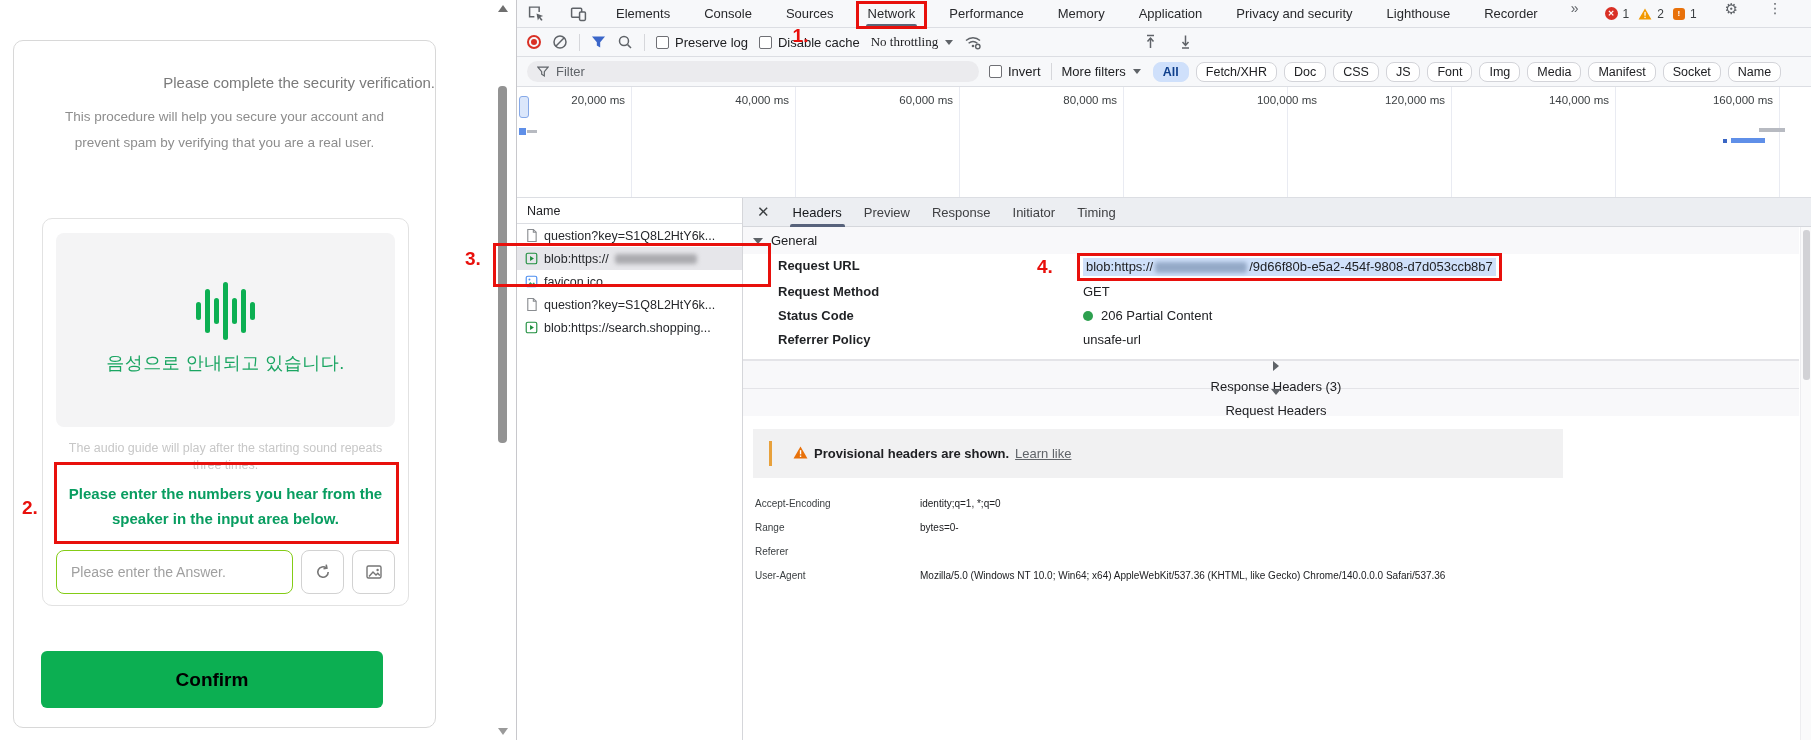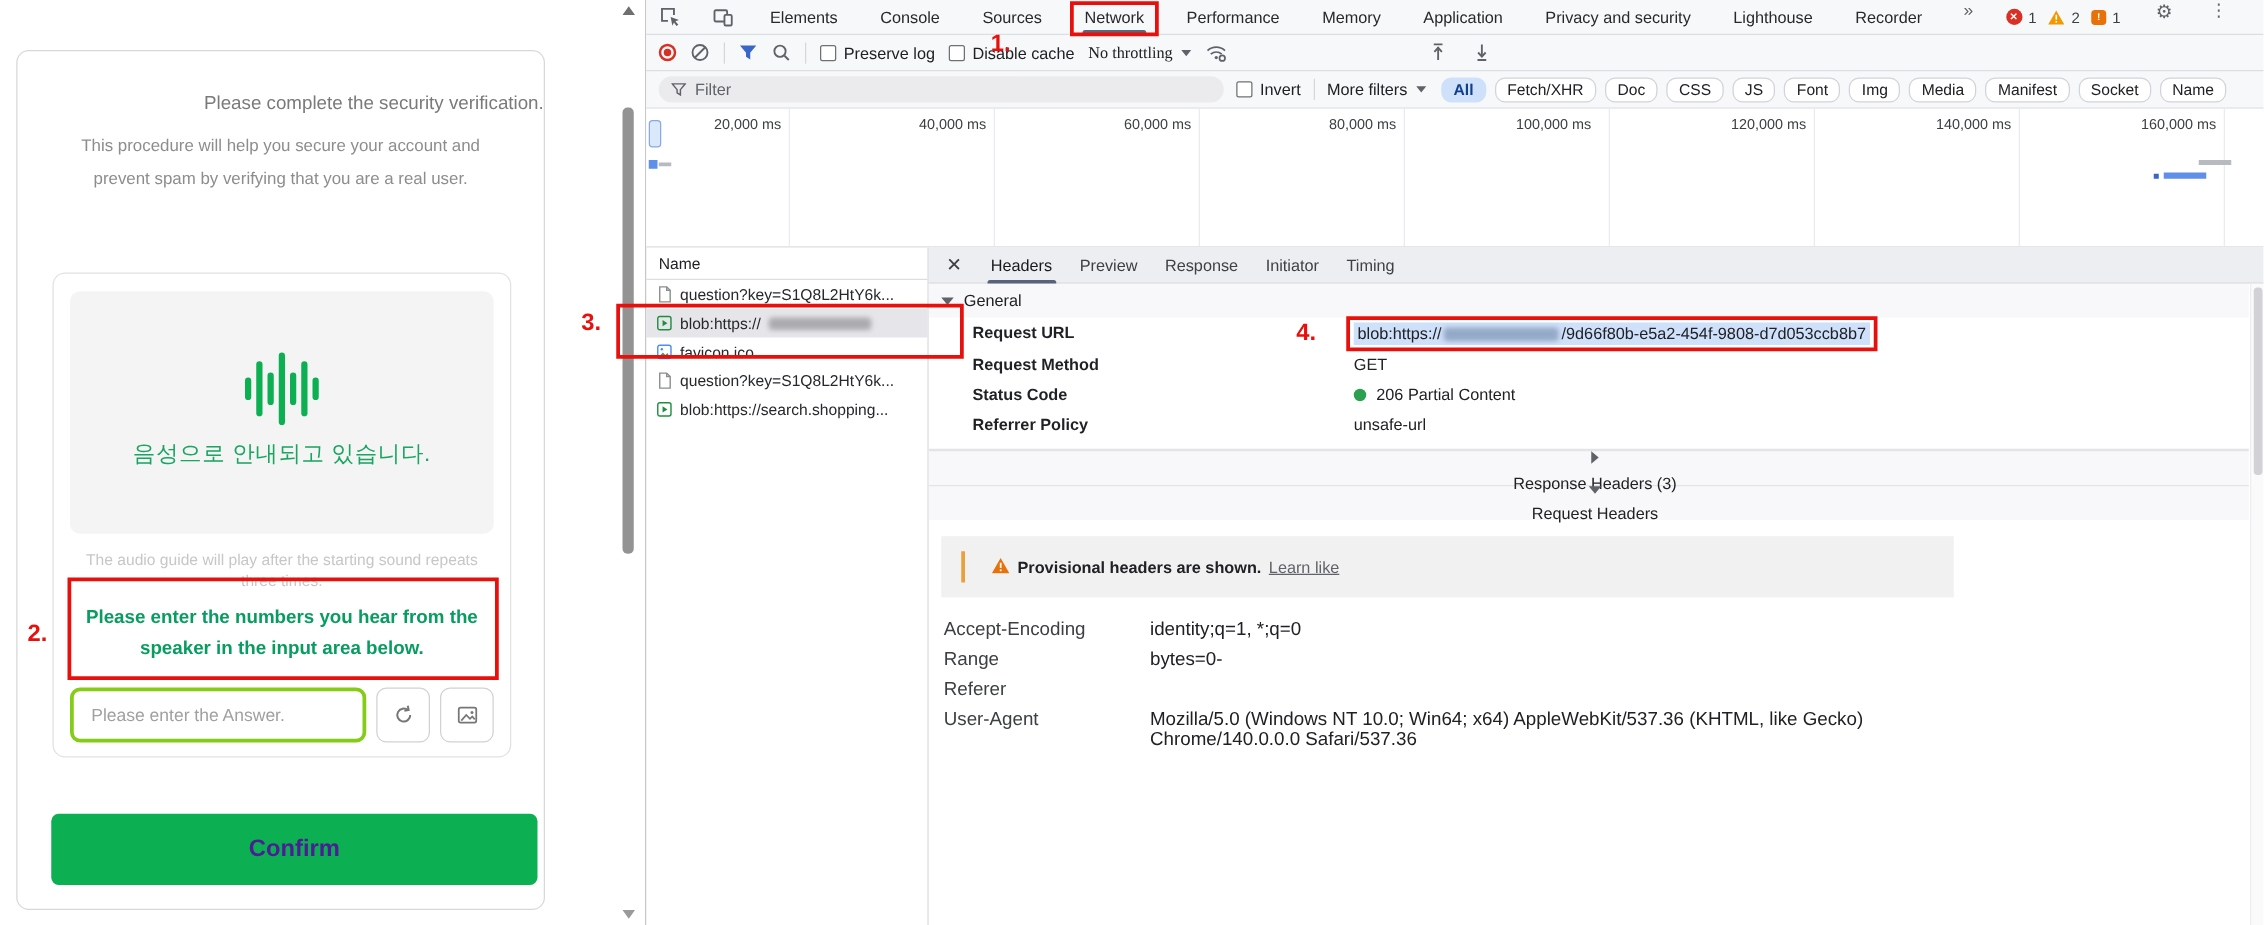--- a/index.html
+++ b/index.html
@@ -22,24 +22,24 @@
   .cap-desc{position:absolute;top:63px;left:28px;right:28px;text-align:center;color:#8d8d8d;font-size:13.5px;line-height:26px;}
   .cap-inner{position:absolute;left:28px;top:177px;width:367px;height:388px;border:1px solid #e2e2e2;border-radius:10px;background:#fff;}
   .audio-box{position:absolute;left:13px;top:14px;right:13px;height:194px;background:#f4f4f5;border-radius:8px;text-align:center;}
   .wave{margin-top:48px;display:inline-flex;align-items:center;gap:4px;height:60px;}
   .wave i{display:block;width:5px;border-radius:3px;background:var(--green);}
   .audio-ko{margin-top:10px;font-size:18px;color:#1aa562;letter-spacing:.5px;}
   .audio-note{position:absolute;top:221px;left:18px;right:18px;text-align:center;color:#c7c7c7;font-size:12.5px;line-height:17px;}
   .redbox2{position:absolute;left:11px;top:243px;right:9px;height:82px;border:3px solid var(--ann);z-index:3;pointer-events:none;}
   .cap-instruction{position:absolute;top:262px;left:18px;right:18px;text-align:center;color:#089d60;font-weight:bold;font-size:15px;line-height:25px;}
   .answer-row{position:absolute;left:13px;top:331px;right:13px;display:flex;gap:8px;align-items:center;}
-  .answer{flex:1;height:44px;border:3px solid #84cc16;border-radius:8px;padding:16px 14px;font-size:14px;color:#333;font-family:"Liberation Sans",sans-serif;outline:none;}
+  .answer{flex:1;height:44px;border:1px solid #84cc16;border-radius:8px;padding:16px 14px;font-size:14px;color:#333;font-family:"Liberation Sans",sans-serif;outline:none;}
   .answer::placeholder{color:#a0a0a0;}
   .icon-btn{width:43px;height:44px;flex:0 0 43px;border:1px solid #d2d2d2;border-radius:8px;background:#fff;color:#767676;display:flex;align-items:center;justify-content:center;cursor:pointer;}
-  .confirm{position:absolute;left:27px;top:610px;width:389px;height:57px;background:var(--green);border:none;border-radius:6px;color:#4c1d95;font-weight:bold;font-size:19px;display:flex;align-items:center;justify-content:center;cursor:pointer;font-family:"Liberation Sans",sans-serif;}
+  .confirm{position:absolute;left:27px;top:610px;width:342px;height:57px;background:var(--green);border:none;border-radius:6px;color:#000000;font-weight:bold;font-size:19px;display:flex;align-items:center;justify-content:center;cursor:pointer;font-family:"Liberation Sans",sans-serif;}
   .marker{position:absolute;color:var(--ann);font-weight:bold;font-size:19px;z-index:7;line-height:1;}
 
   
   .pagebar{position:absolute;left:494px;top:0;width:18px;height:740px;background:#fff;}
   .pb-up{position:absolute;top:5px;left:4px;width:0;height:0;border-left:5px solid transparent;border-right:5px solid transparent;border-bottom:7px solid #6f6f6f;}
   .pb-thumb{position:absolute;left:4px;top:86px;width:9px;height:357px;background:#939393;border-radius:4px;}
   .pb-down{position:absolute;bottom:5px;left:4px;width:0;height:0;border-left:5px solid transparent;border-right:5px solid transparent;border-top:7px solid #9a9a9a;}
 
   
   .devtools{position:absolute;left:516px;top:0;right:0;height:740px;border-left:1px solid #c8c8cc;background:#fff;display:flex;flex-direction:column;}
@@ -101,21 +101,21 @@
   .detail-tab .u{display:none;}
   .detail-tab.active .u{display:block;position:absolute;left:8px;right:8px;bottom:0;height:3px;background:#57627b;border-radius:2px 2px 0 0;}
   .detail-body{flex:1;background:#fff;position:relative;overflow:hidden;padding-right:12px;}
   .sec-head{height:27px;display:flex;align-items:center;gap:8px;padding-left:10px;font-size:13px;color:#202124;background:#f8f8fa;cursor:pointer;}
   .tri-down{width:0;height:0;border-left:5px solid transparent;border-right:5px solid transparent;border-top:6px solid #5f6368;}
   .tri-right{width:0;height:0;border-top:5px solid transparent;border-bottom:5px solid transparent;border-left:6px solid #5f6368;}
   .sec-row{height:28px;display:flex;align-items:center;gap:8px;padding-left:10px;background:#f8f8fa;border-top:1px solid #e4e4e8;cursor:pointer;flex-direction:column;}
   .kv{display:flex;align-items:flex-start;padding:4px 0;font-size:13px;line-height:16px;}
   .kv .k{flex:0 0 305px;margin-left:35px;font-weight:bold;color:#1f2124;}
   .kv .v{color:#202124;display:flex;align-items:center;}
-  .kv2{display:flex;align-items:flex-start;padding:4px 0;font-size:15px;line-height:16px;}
+  .kv2{display:flex;align-items:flex-start;padding:4px 0;font-size:10px;line-height:16px;}
   .kv2 .k{flex:0 0 165px;margin-left:12px;color:#3c4043;}
   .kv2 .v{color:#202124;max-width:645px;}
   .urlval{position:relative;background:#cfe0fa;display:flex;align-items:center;padding:1px 3px;}
   .smudge2{width:92px;height:11px;background:#94a9c7;border-radius:3px;filter:blur(2px);margin:0 2px;}
   .smudge3{width:300px;height:10px;background:#cdcdd1;border-radius:3px;filter:blur(2px);margin-top:3px;}
   .redbox4{position:absolute;left:-6px;right:-6px;top:-5px;bottom:-5px;border:3px solid var(--ann);pointer-events:none;}
   .urlval .marker{left:-46px;top:-1px;}
   .dot{width:10px;height:10px;border-radius:50%;background:var(--status-green);display:inline-block;margin-right:8px;}
   .gdivider{border-top:1px solid #e4e4e8;margin-top:7px;}
   .warnbox{margin:13px 0 14px 10px;width:810px;background:#f1f1f2;position:relative;padding:17px 20px 17px 40px;font-size:13px;}
@@ -333,21 +333,21 @@
       <div class="gline" style="left:442px"></div>
       <div class="gline" style="left:606px"></div>
       <div class="gline" style="left:770px"></div>
       <div class="gline" style="left:934px"></div>
       <div class="gline" style="left:1098px"></div>
       <div class="gline" style="left:1262px"></div>
       <span class="gtick" style="left:114px">20,000 ms</span>
       <span class="gtick" style="left:278px">40,000 ms</span>
       <span class="gtick" style="left:442px">60,000 ms</span>
       <span class="gtick" style="left:606px">80,000 ms</span>
-      <span class="gtick" style="left:762px">100,000 ms</span>
+      <span class="gtick" style="left:806px">100,000 ms</span>
       <span class="gtick" style="left:934px">120,000 ms</span>
       <span class="gtick" style="left:1098px">140,000 ms</span>
       <span class="gtick" style="left:1262px">160,000 ms</span>
       <div class="tl-a"></div>
       <div class="tl-b"></div>
       <div class="tl-c"></div>
       <div class="tl-d"></div>
       <div class="tl-e"></div>
     </div>
 

